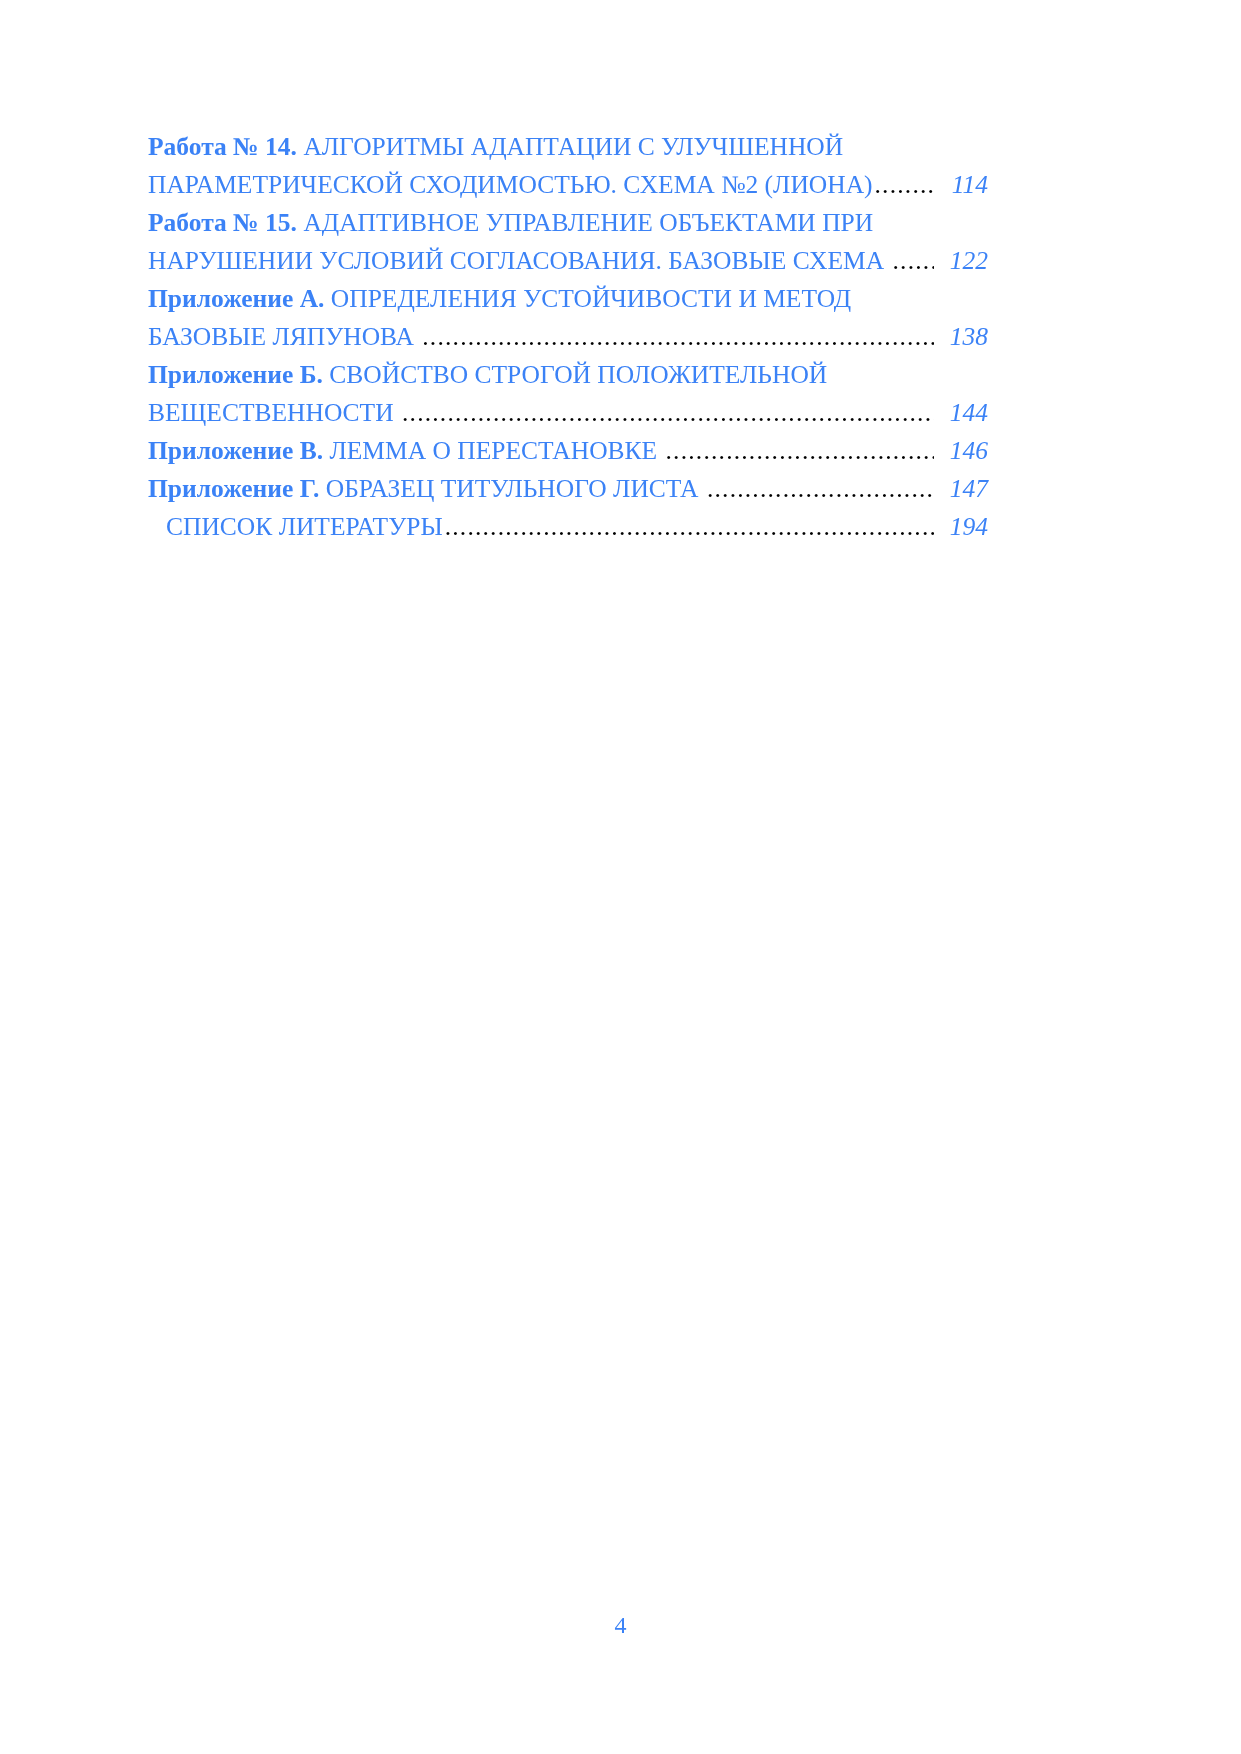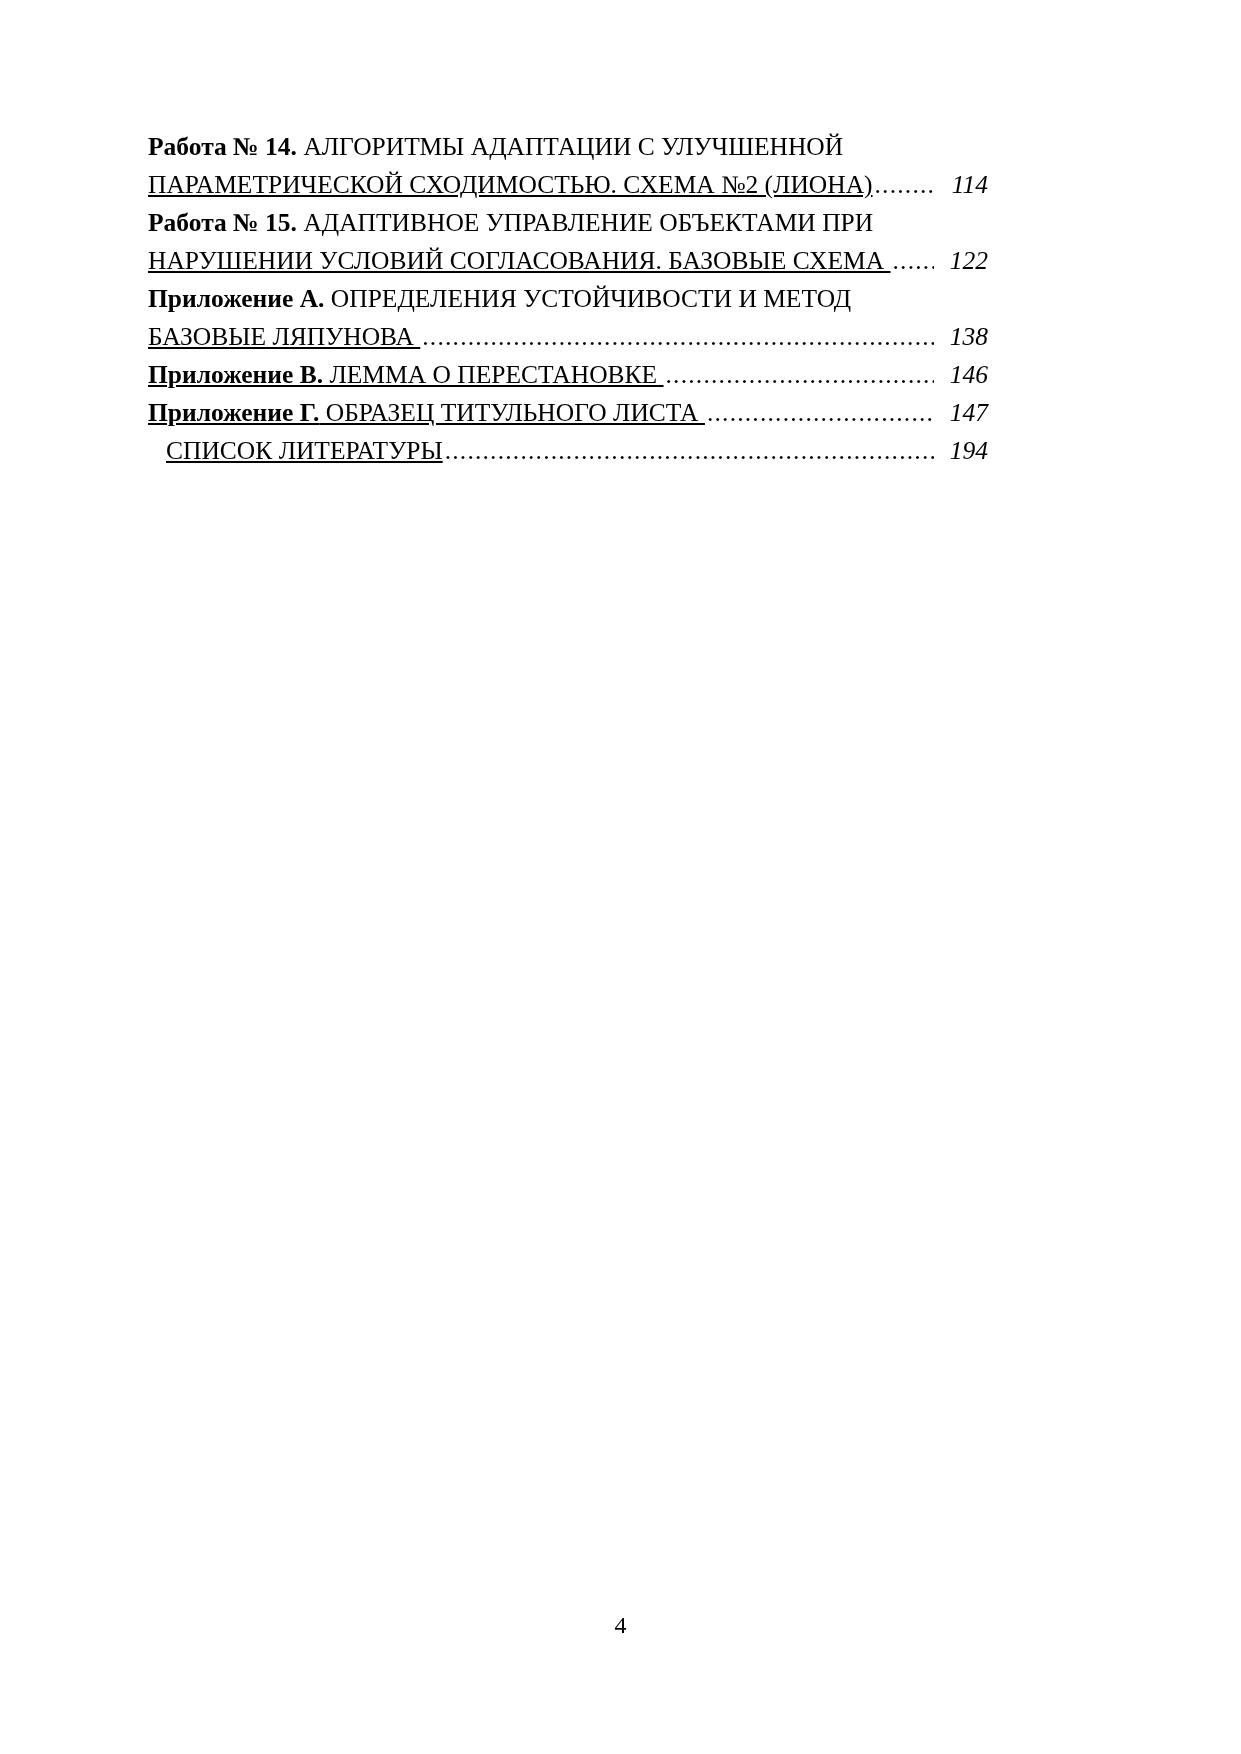--- a/index.html
+++ b/index.html
@@ -7,21 +7,21 @@
     padding: 0;
     background: #ffffff;
   }
   .page {
     position: relative;
     width: 1241px;
     height: 1754px;
     margin: 0 auto;
     background: #ffffff;
     font-family: "Liberation Serif", "DejaVu Serif", serif;
-    color: #000000;
+    color: #3b82f6;
     overflow: hidden;
   }
   .toc {
     position: absolute;
     left: 148px;
     top: 128px;
     width: 840px;
   }
   .toc-entry {
     font-size: 25.5px;
@@ -41,21 +41,20 @@
   }
   
   .tail {
     display: flex;
     align-items: baseline;
     width: 100%;
   }
   .tail .tail-text {
     white-space: pre;
     flex: 0 0 auto;
-    text-decoration: underline;
   }
   .dots {
     flex: 1 1 auto;
     overflow: hidden;
     white-space: nowrap;
     margin: 0 2px 0 2px;
     letter-spacing: 1.2px;
     font-size: 25.5px;
     line-height: 1;
     color: #000;
@@ -107,20 +106,28 @@
 
     <div class="toc-entry">
       <span class="entry-body"><span class="lead">Приложение А.</span><span class="title-text"> ОПРЕДЕЛЕНИЯ УСТОЙЧИВОСТИ И МЕТОД</span></span>
       <span class="tail">
         <span class="tail-text title-text">БАЗОВЫЕ ЛЯПУНОВА </span>
         <span class="dots"></span>
         <span class="pageno">138</span>
       </span>
     </div>
 
+    <div class="toc-entry">
+      <span class="entry-body"><span class="lead">Приложение Б.</span><span class="title-text"> СВОЙСТВО СТРОГОЙ ПОЛОЖИТЕЛЬНОЙ</span></span>
+      <span class="tail">
+        <span class="tail-text title-text">ВЕЩЕСТВЕННОСТИ </span>
+        <span class="dots"></span>
+        <span class="pageno">144</span>
+      </span>
+    </div>
 
     <div class="toc-entry">
       <span class="tail">
         <span class="tail-text lead">Приложение В.</span>
         <span class="tail-text title-text"> ЛЕММА О ПЕРЕСТАНОВКЕ </span>
         <span class="dots"></span>
         <span class="pageno">146</span>
       </span>
     </div>
 

